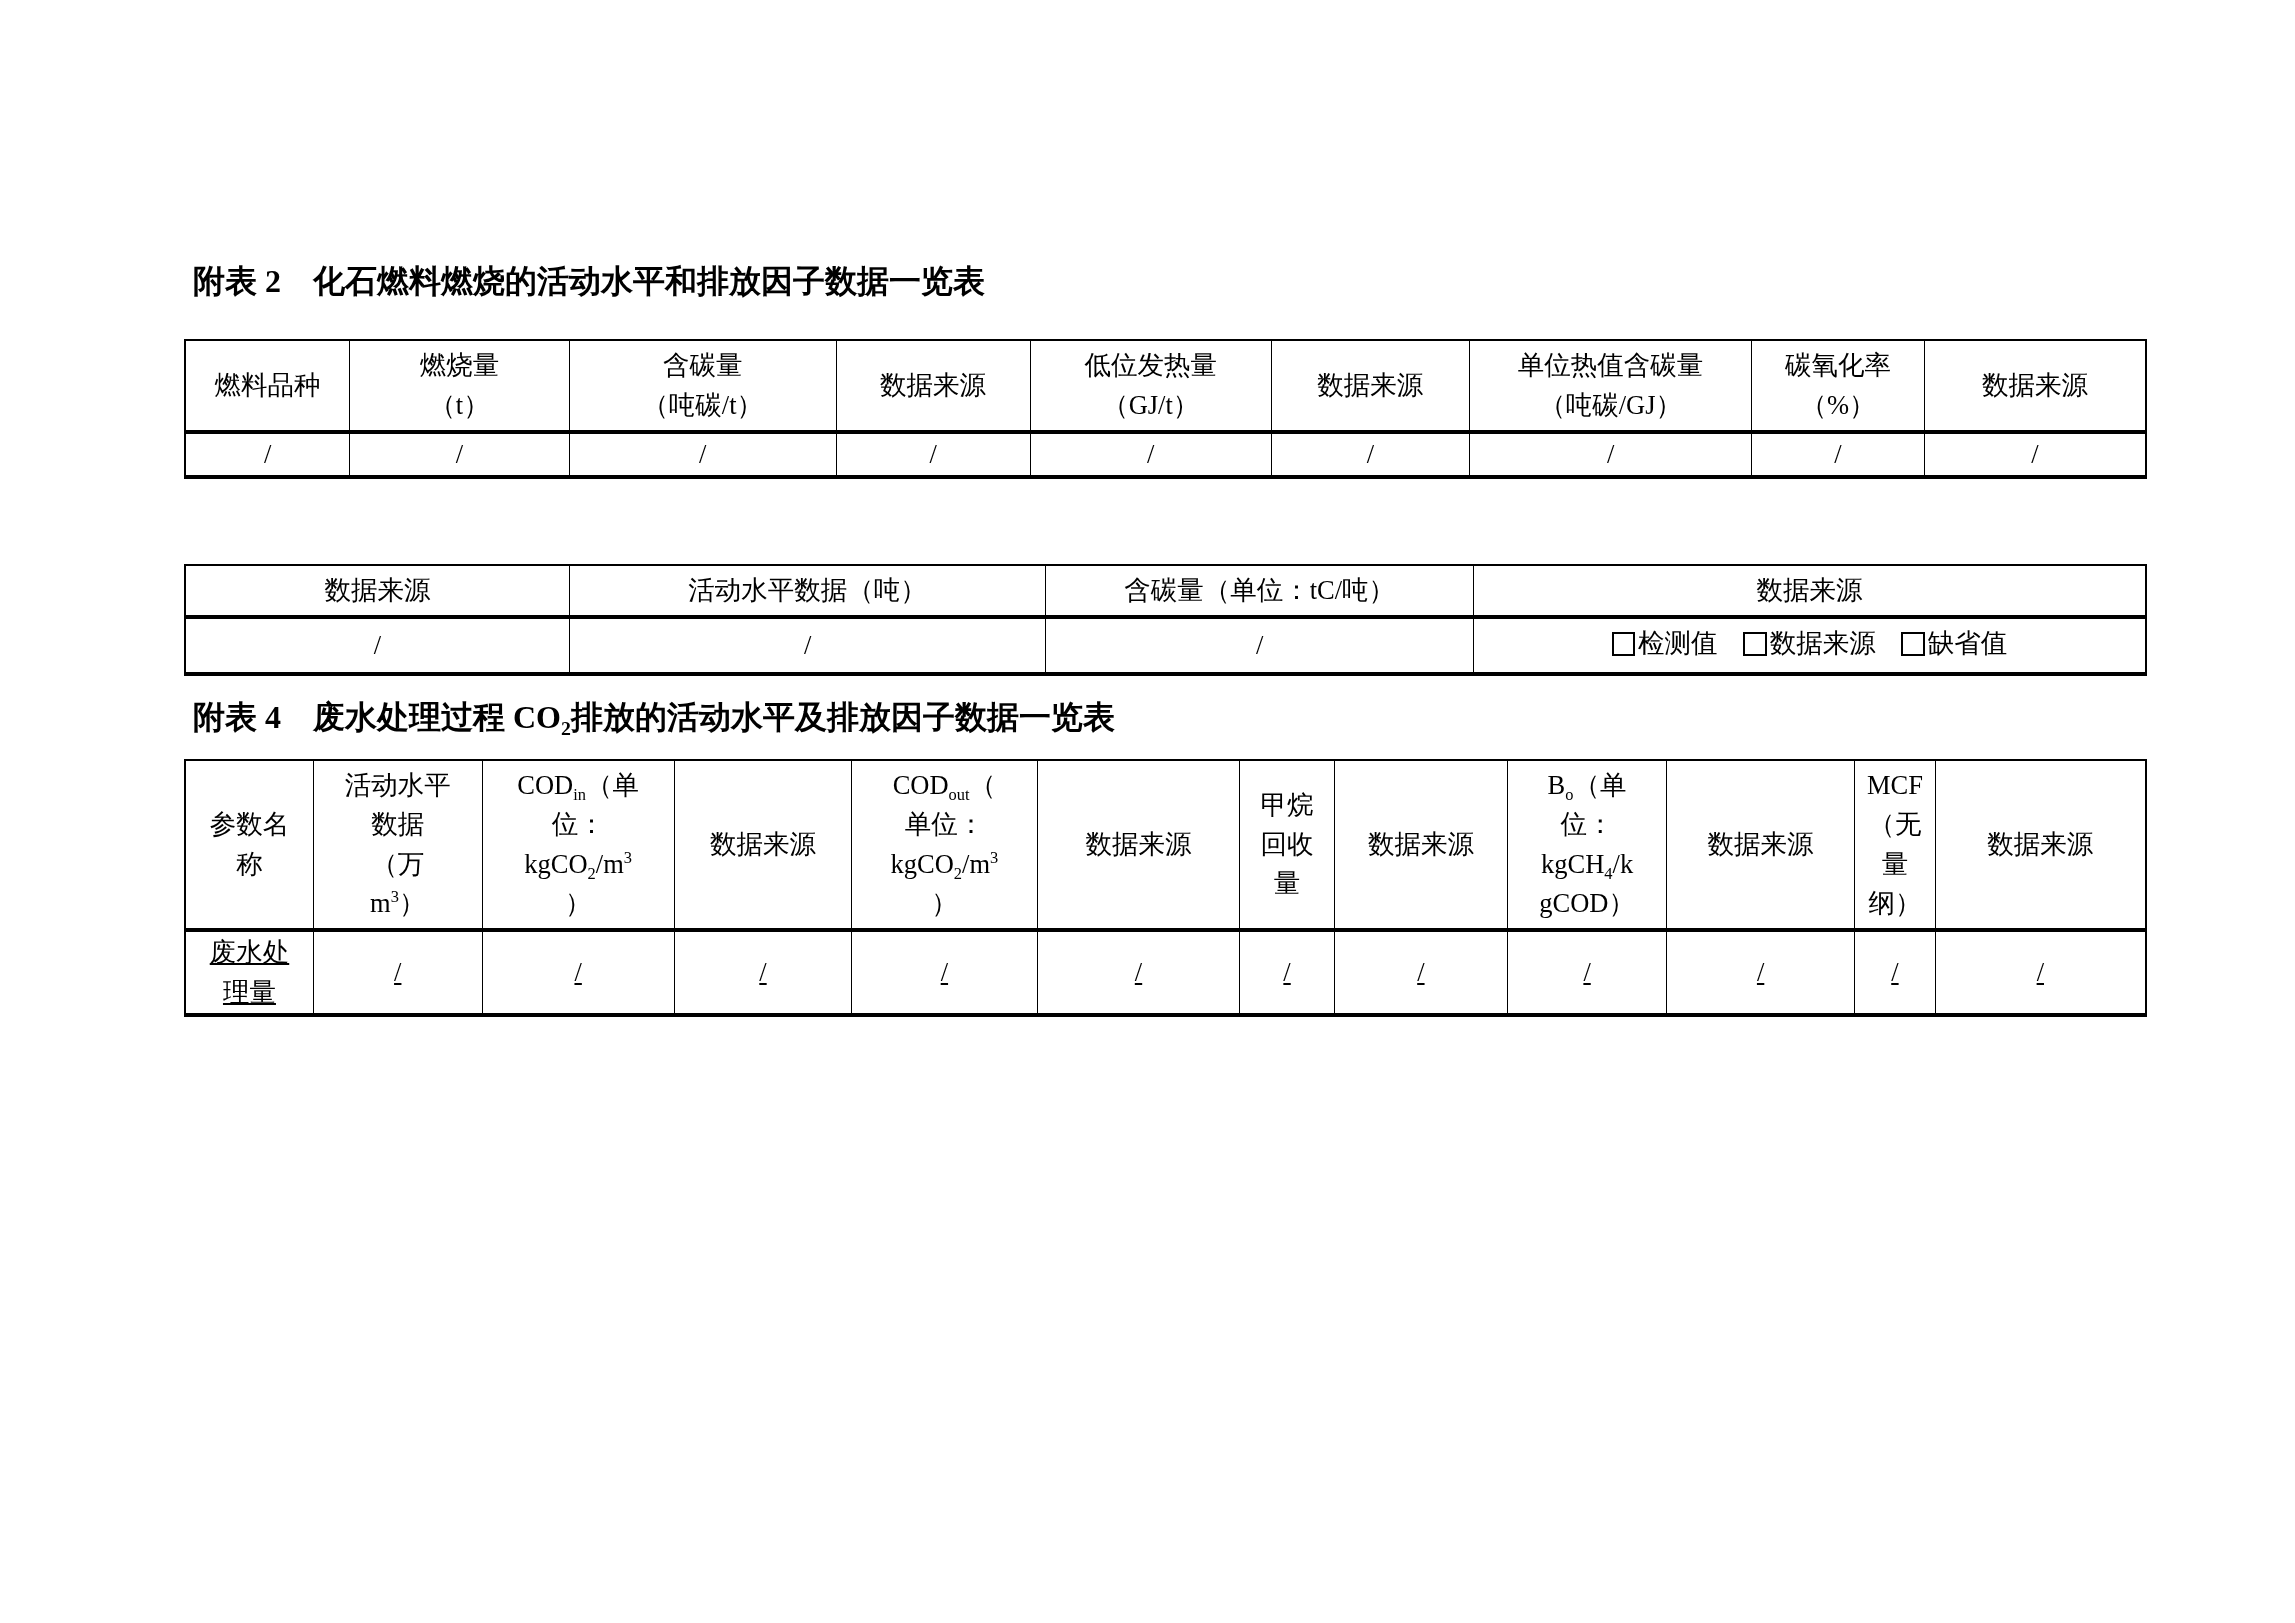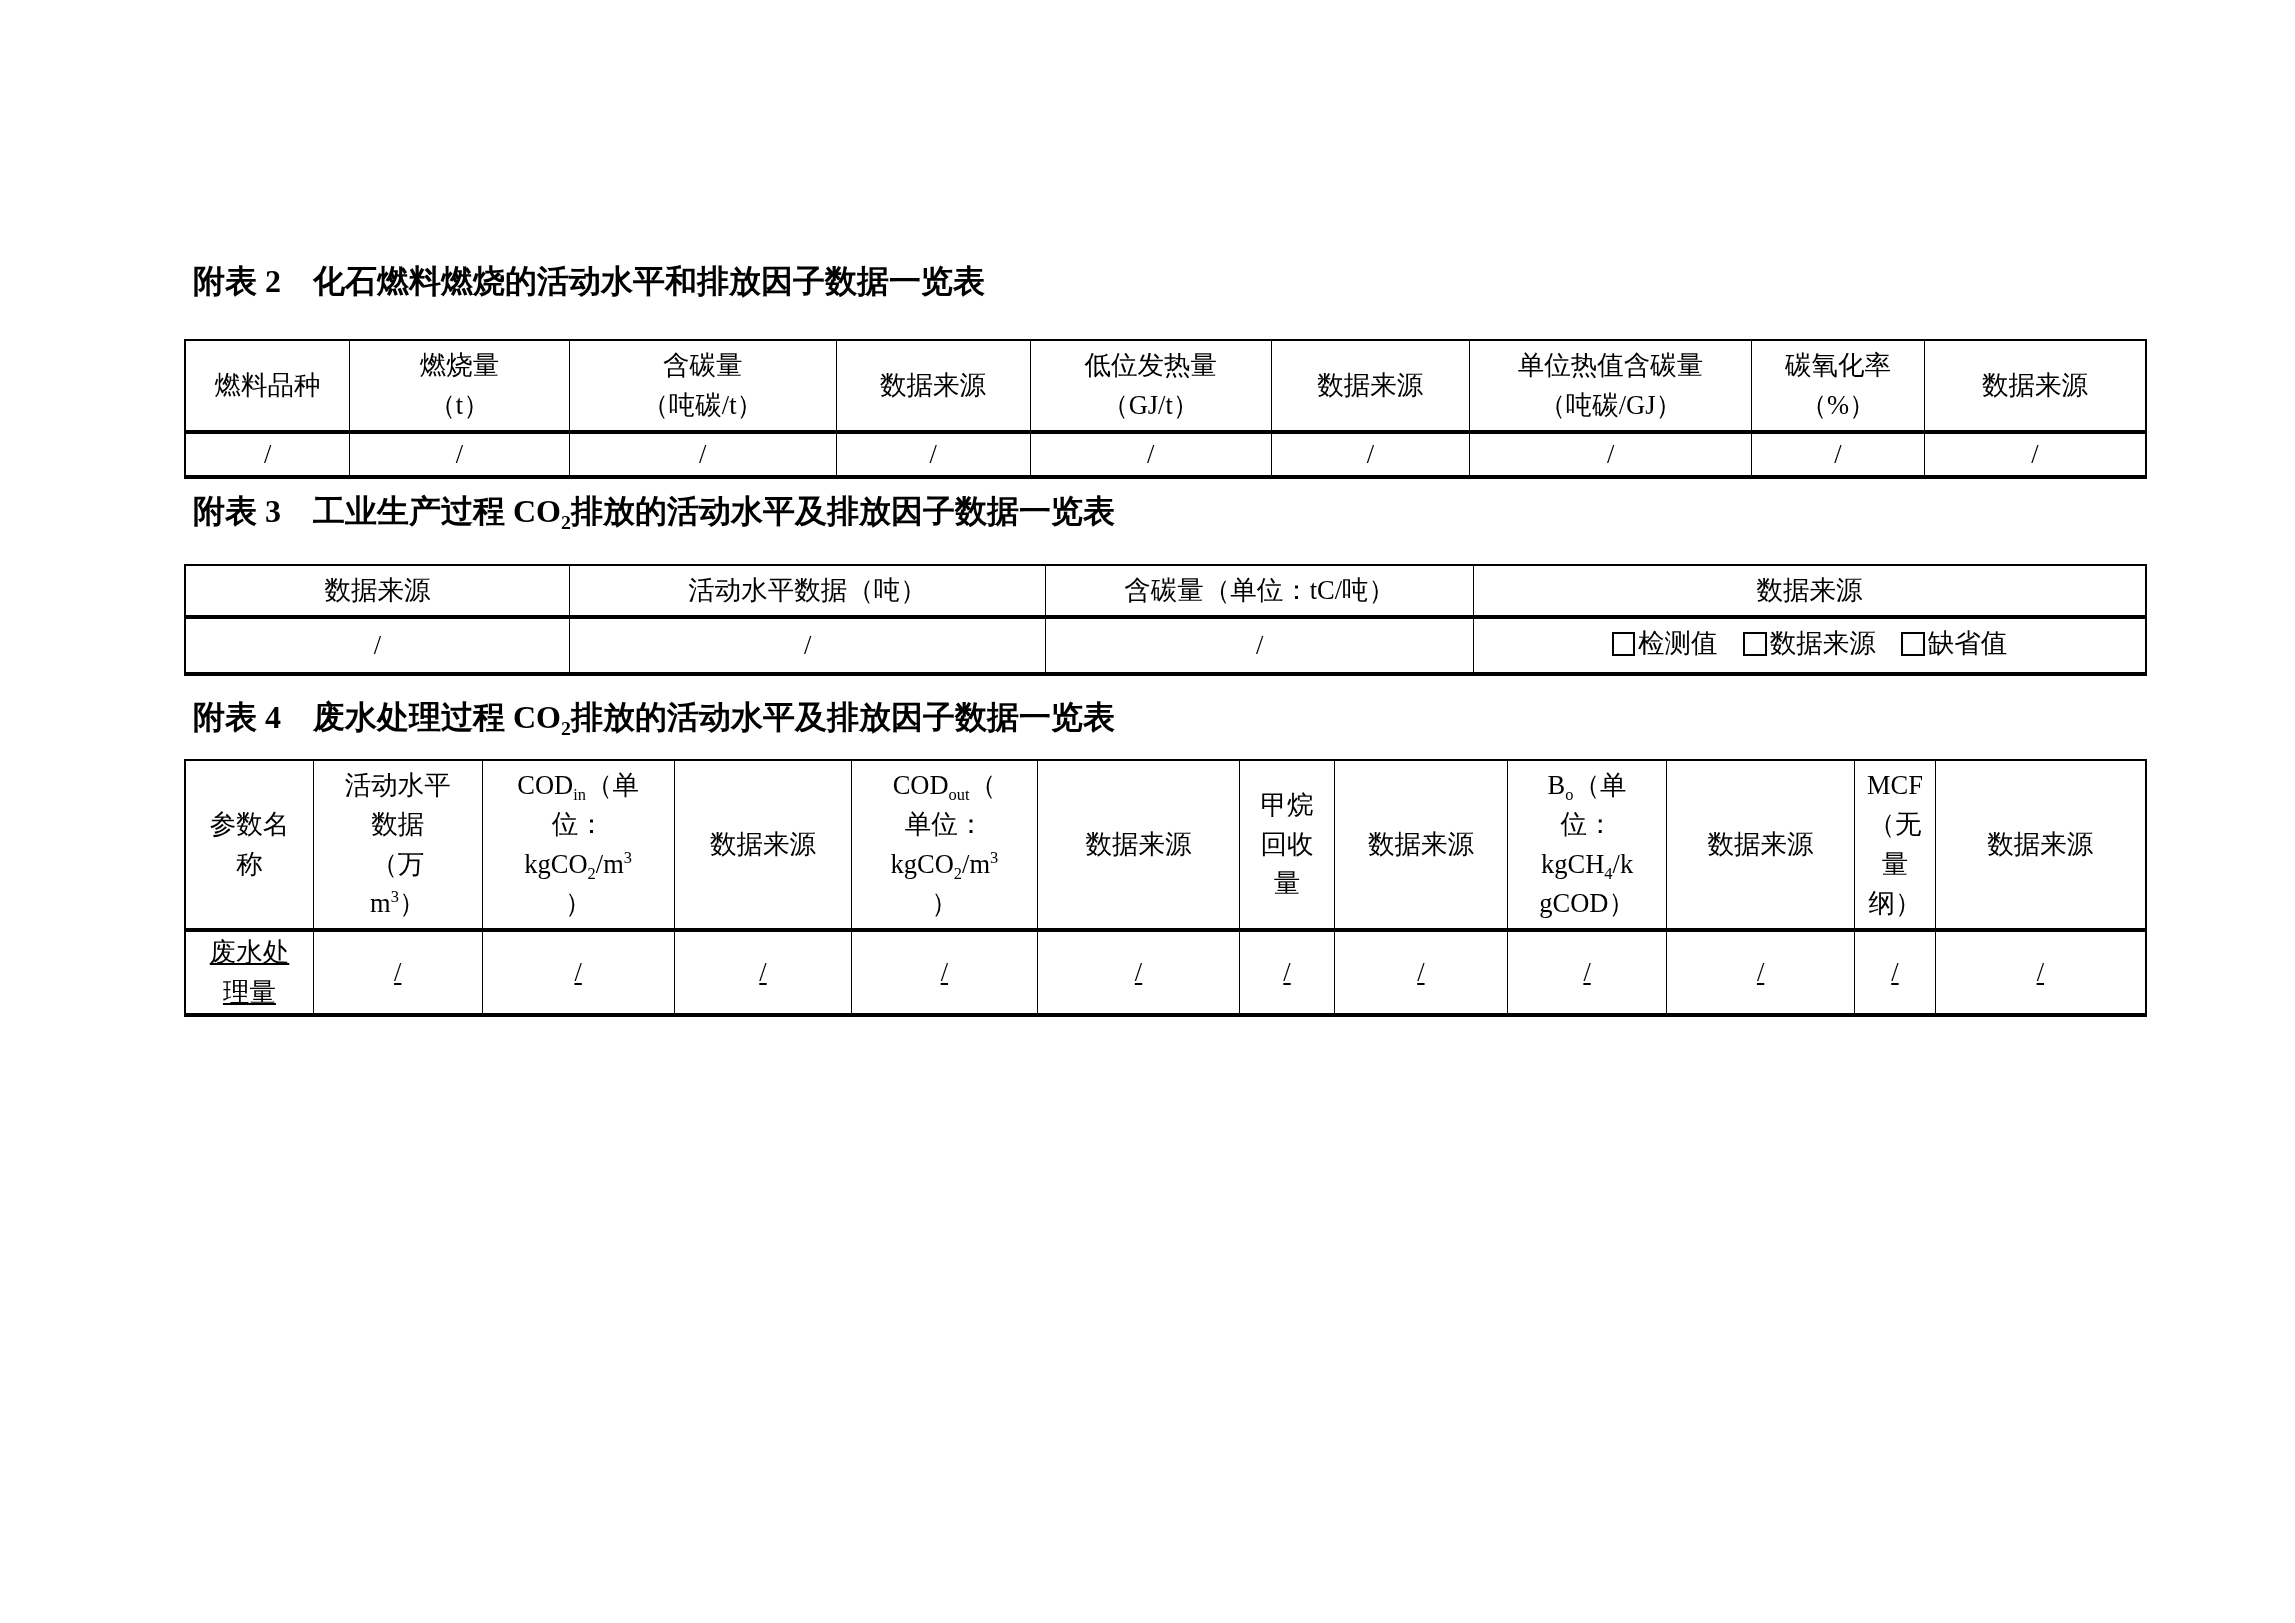--- a/index.html
+++ b/index.html
@@ -124,21 +124,20 @@
             <td>/</td>
             <td>/</td>
             <td>/</td>
             <td>/</td>
             <td>/</td>
           </tr>
         </tbody>
       </table>
     </div>
 
-  <div class="tbl-title" id="title-1">附表 3　工业生产过程 CO<sub>2</sub>排放的活动水平及排放因子数据一览表</div>
   <div class="tbl-wrap" id="table-1">
       <table class="doc-table">
         <colgroup>
           <col style="width: 19.6%;">
           <col style="width: 24.3%;">
           <col style="width: 21.8%;">
           <col style="width: 34.3%;">
         </colgroup>
         <thead>
           <tr>

